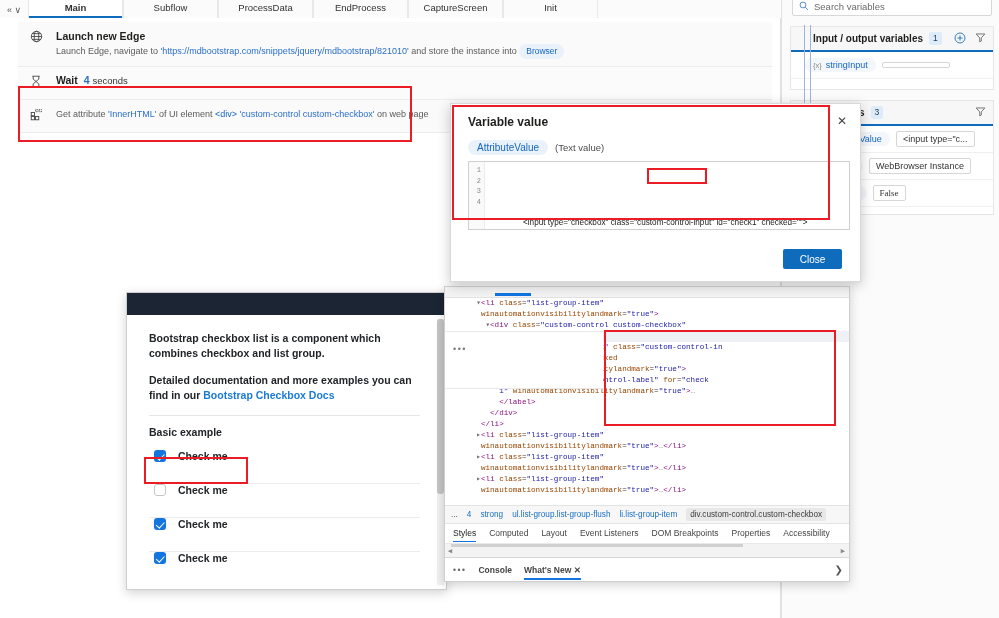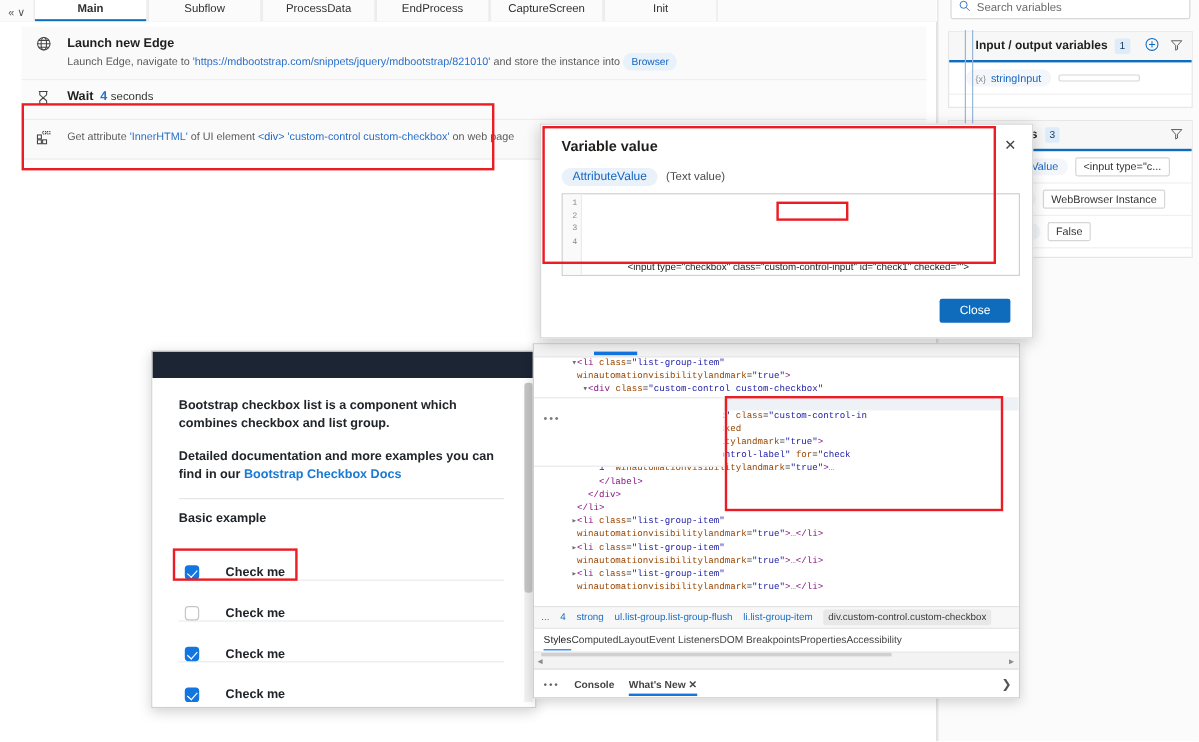--- a/index.html
+++ b/index.html
@@ -354,22 +354,22 @@
     font-weight: 700;
     color: #212529;
     line-height: 15px;
     margin: 0 0 12px 0;
   }
   .bs-link { color: #1a7bd4; font-weight: 700; }
   .bs-divider { border-top: 1px solid #e6e6e6; margin: 3px 0 10px 0; }
   .bs-h { font-size: 10.5px; font-weight: 700; color: #212529; margin: 0 0 12px 0;}
   .bs-item {
     display: flex;
-    align-items: flex-end;
-    gap: 22px;
+    align-items: flex-start;
+    gap: 12px;
     height: 33px;
     border-bottom: 1px solid #ececec;
     padding-left: 5px;
     position: relative;
   }
   .bs-item:last-child { border-bottom: none; }
   .cb {
     width: 12px; height: 12px;
     border-radius: 3px;
     box-sizing: border-box;
@@ -494,20 +494,21 @@
   .bc-item.active { background: #e8e8e8; padding: 2px 4px; border-radius: 2px; color: #3b3b3b;}
   .bc-blue { color: #1a6fc4; }
   .dt-styles-tabs {
     position: absolute;
     left: 0; top: 236px; right: 0;
     height: 19px;
     background: #ffffff;
     border-top: 1px solid #e3e3e3;
     display: flex;
     align-items: center;
+    gap: 13px;
     padding-left: 8px;
     font-family: "Liberation Sans", sans-serif;
     font-size: 8.5px;
     color: #444;
     box-sizing: border-box;
   }
   .st-tab { position: relative; white-space: nowrap; }
   .st-tab.active { color: #1a1a1a; }
   .st-tab.active::after {
     content: "";
@@ -690,21 +691,21 @@
             <span>uteValue</span>
           </span>
         <span class="var-val">&lt;input type="c...</span>
       </div>
       <div class="var-row" style="padding-left:48px;">
         <span class="var-chip">
             <span>er</span>
           </span>
         <span class="var-val">WebBrowser Instance</span>
       </div>
-      <div class="var-row" style="padding-left:48px;">
+      <div class="var-row" style="padding-left:48px;font-family:Liberation Serif, serif;">
         <span class="var-chip">
             <span>ing</span>
           </span>
         <span class="var-val">False</span>
       </div>
     </div>
 
     <div class="var-vert-bars"></div>
   </div>
 

